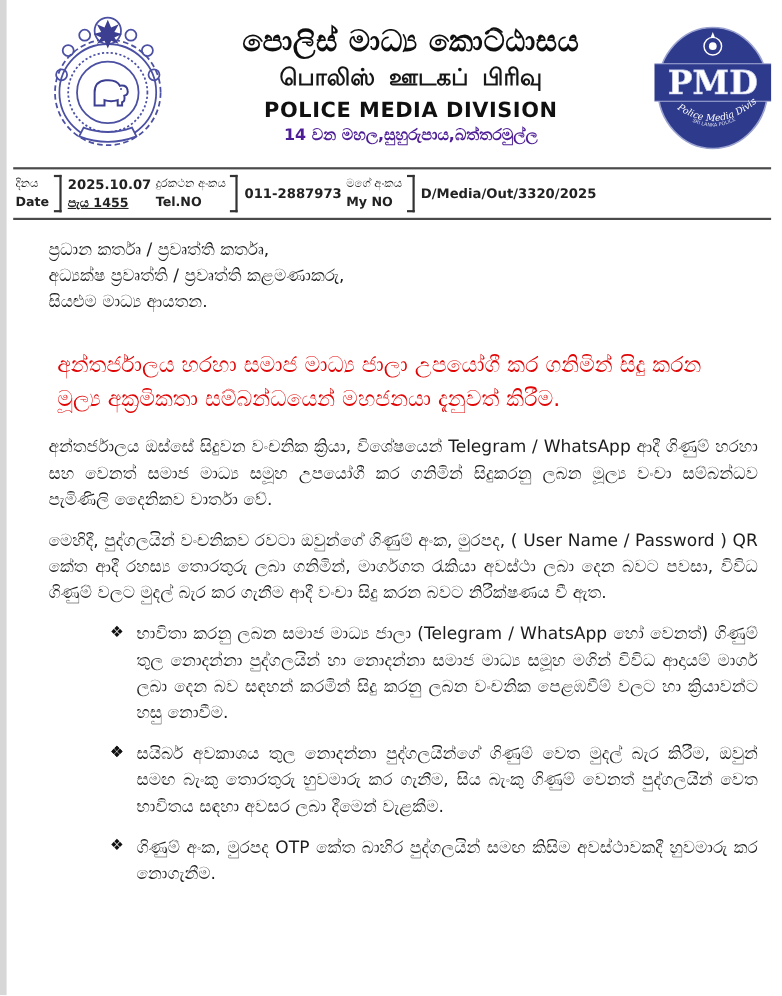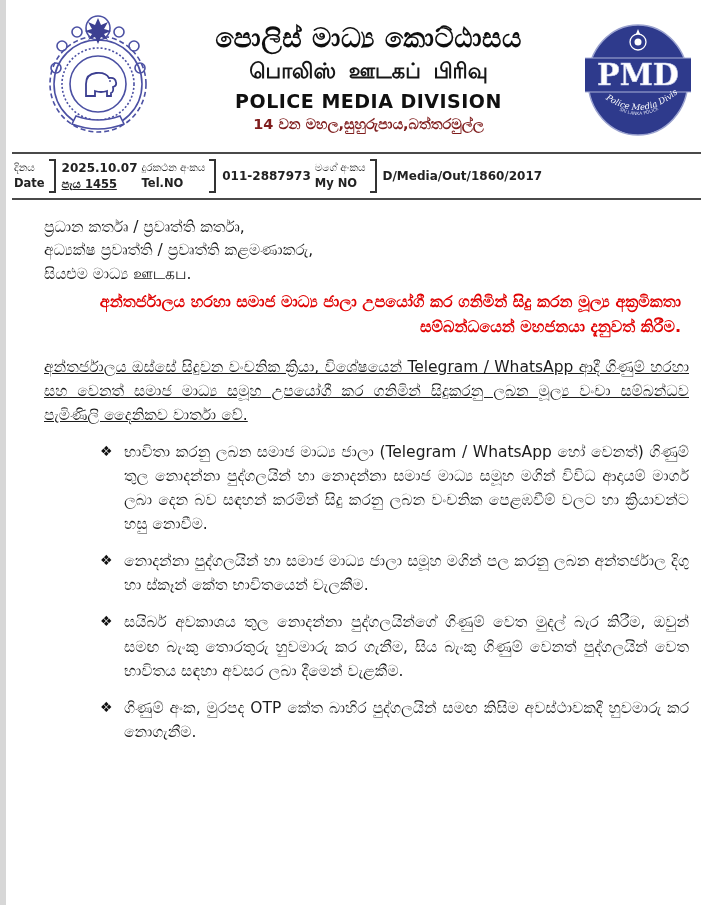--- a/index.html
+++ b/index.html
@@ -16,21 +16,21 @@
   .edge-strip {
     position: absolute;
     left: 0; top: 0;
     width: 6px; height: 100%;
     background: #d7d7d7;
   }
   
   .header {
     display: flex;
     align-items: flex-start;
-    padding: 12px 18px 0 42px;
+    padding: 12px 8px 0 42px;
   }
   .crest-wrap { width: 112px; flex: 0 0 112px; }
   .titles {
     flex: 1;
     text-align: center;
     padding-top: 10px;
   }
   .title-si {
     font-size: 27px;
     font-weight: bold;
@@ -49,21 +49,21 @@
     font-size: 19px;
     font-weight: bold;
     letter-spacing: 0.5px;
     margin: 2px 0 4px 0;
     color: #101010;
   }
   .title-addr {
     font-size: 14.5px;
     font-weight: bold;
     margin-top: 2px;
-    color: #7f1d1d;
+    color: #4c1d95;
   }
   .pmd-wrap { width: 110px; flex: 0 0 110px; padding-top: 8px; }
 
   
   .meta-bar {
     margin: 8px 10px 0 12px;
     border-top: 2px solid #4a4a4a;
     border-bottom: 2px solid #4a4a4a;
     padding: 5px 2px;
     display: flex;
@@ -91,34 +91,33 @@
   .meta-values { line-height: 1.4; }
   .meta-value { font-size: 12px; font-weight: bold; white-space: nowrap; }
   .meta-value-sub { font-size: 11.5px; font-weight: bold; text-decoration: underline; }
 
   
   .content {
     padding: 16px 22px 0 44px;
     font-size: 15.5px;
     line-height: 1.55;
   }
-  .recipients { margin-bottom: 4px; }
+  .recipients { margin-bottom: 30px; }
   .recipient-line { line-height: 1.5; }
   .subject {
-    text-align: right;
-    font-weight: bold;
+    text-align: left;
+    font-weight: normal;
     color: #e00404;
-    font-size: 16px;
+    font-size: 20px;
     line-height: 1.55;
     margin: 4px 8px 16px 8px;
   }
   .para {
     text-align: justify;
     margin: 0 0 13px 0;
-    text-decoration: underline;
   }
   .bullet-list {
     list-style: none;
     margin: 2px 0 10px 0;
     padding: 0 0 0 56px;
   }
   .bullet-item {
     position: relative;
     padding-left: 24px;
     text-align: justify;
@@ -225,45 +224,45 @@
       </div>
     </div>
 
     <div class="meta-field">
       <div class="meta-labels">
         <div class="meta-label-top">මගේ අංකය</div>
         <div class="meta-label-bottom">My NO</div>
       </div>
       <div class="bracket"></div>
       <div class="meta-values">
-        <div class="meta-value">D/Media/Out/1860/2017</div>
+        <div class="meta-value">D/Media/Out/3320/2025</div>
       </div>
     </div>
 
   </div>
 
   <div class="content">
     <div class="recipients">
       <div class="recipient-line">ප්‍රධාන කර්තෘ / ප්‍රවෘත්ති කර්තෘ,</div>
       <div class="recipient-line">අධ්‍යක්ෂ ප්‍රවෘත්ති / ප්‍රවෘත්ති කළමණාකරු,</div>
-      <div class="recipient-line">සියළුම මාධ්‍ය ஊடகப.</div>
+      <div class="recipient-line">සියළුම මාධ්‍ය ආයතන.</div>
     </div>
 
     <div class="subject">අන්තර්ජාලය හරහා සමාජ මාධ්‍ය ජාලා උපයෝගී කර ගනිමින් සිදු කරන මූල්‍ය අක්‍රමිකතා සම්බන්ධයෙන් මහජනයා දැනුවත් කිරීම.</div>
 
     <p class="para">අන්තර්ජාලය ඔස්සේ සිදුවන වංචනික ක්‍රියා, විශේෂයෙන් Telegram / WhatsApp ආදී ගිණුම් හරහා සහ වෙනත් සමාජ මාධ්‍ය සමූහ උපයෝගී කර ගනිමින් සිදුකරනු ලබන මූල්‍ය වංචා සම්බන්ධව පැමිණිලි දෛනිකව වාර්තා වේ.</p>
+    <p class="para">මෙහිදී, පුද්ගලයින් වංචනිකව රවටා ඔවුන්ගේ ගිණුම් අංක, මුරපද, ( User Name / Password ) QR කේත ආදී රහස්‍ය තොරතුරු ලබා ගනිමින්, මාර්ගගත රැකියා අවස්ථා ලබා දෙන බවට පවසා, විවිධ ගිණුම් වලට මුදල් බැර කර ගැනීම ආදී වංචා සිදු කරන බවට නිරීක්ෂණය වී ඇත.</p>
 
     <ul class="bullet-list">
       <li class="bullet-item">
         <span class="bullet-marker">❖</span>
         <span>භාවිතා කරනු ලබන සමාජ මාධ්‍ය ජාලා (Telegram / WhatsApp හෝ වෙනත්) ගිණුම් තුල නොදන්නා පුද්ගලයින් හා නොදන්නා සමාජ මාධ්‍ය සමූහ මගින් විවිධ ආදායම් මාර්ග ලබා දෙන බව සඳහන් කරමින් සිදු කරනු ලබන වංචනික පෙළඹවීම් වලට හා ක්‍රියාවන්ට හසු නොවීම.</span>
       </li>
       <li class="bullet-item">
         <span class="bullet-marker">❖</span>
-        <span>නොදන්නා පුද්ගලයින් හා සමාජ මාධ්‍ය ජාලා සමූහ මගින් පල කරනු ලබන අන්තර්ජාල දිගු හා ස්කෑන් කේත භාවිතයෙන් වැලකීම.</span>
       </li>
       <li class="bullet-item">
         <span class="bullet-marker">❖</span>
         <span>සයිබර් අවකාශය තුල නොදන්නා පුද්ගලයින්ගේ ගිණුම් වෙත මුදල් බැර කිරීම, ඔවුන් සමඟ බැංකු තොරතුරු හුවමාරු කර ගැනීම, සිය බැංකු ගිණුම් වෙනත් පුද්ගලයින් වෙත භාවිතය සඳහා අවසර ලබා දීමෙන් වැළකීම.</span>
       </li>
       <li class="bullet-item">
         <span class="bullet-marker">❖</span>
         <span>ගිණුම් අංක, මුරපද OTP කේත බාහිර පුද්ගලයින් සමඟ කිසිම අවස්ථාවකදී හුවමාරු කර නොගැනීම.</span>
       </li>
 

